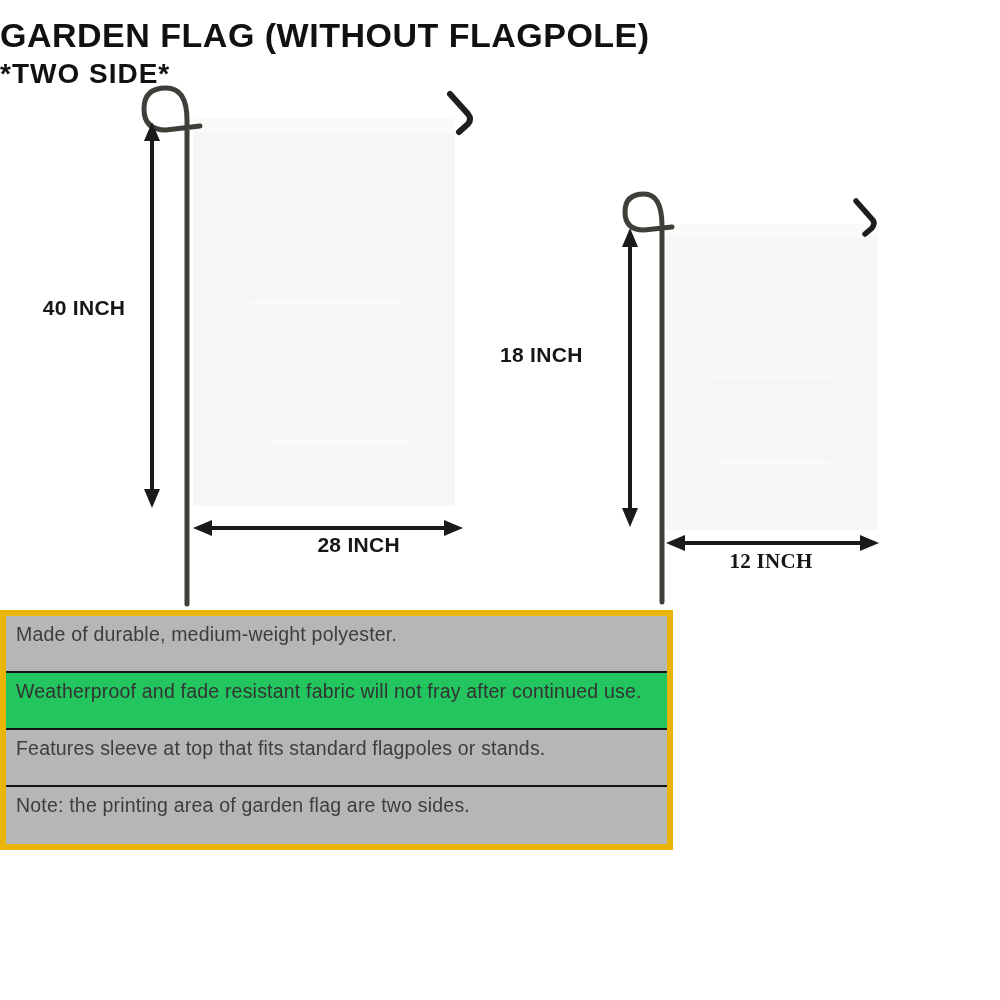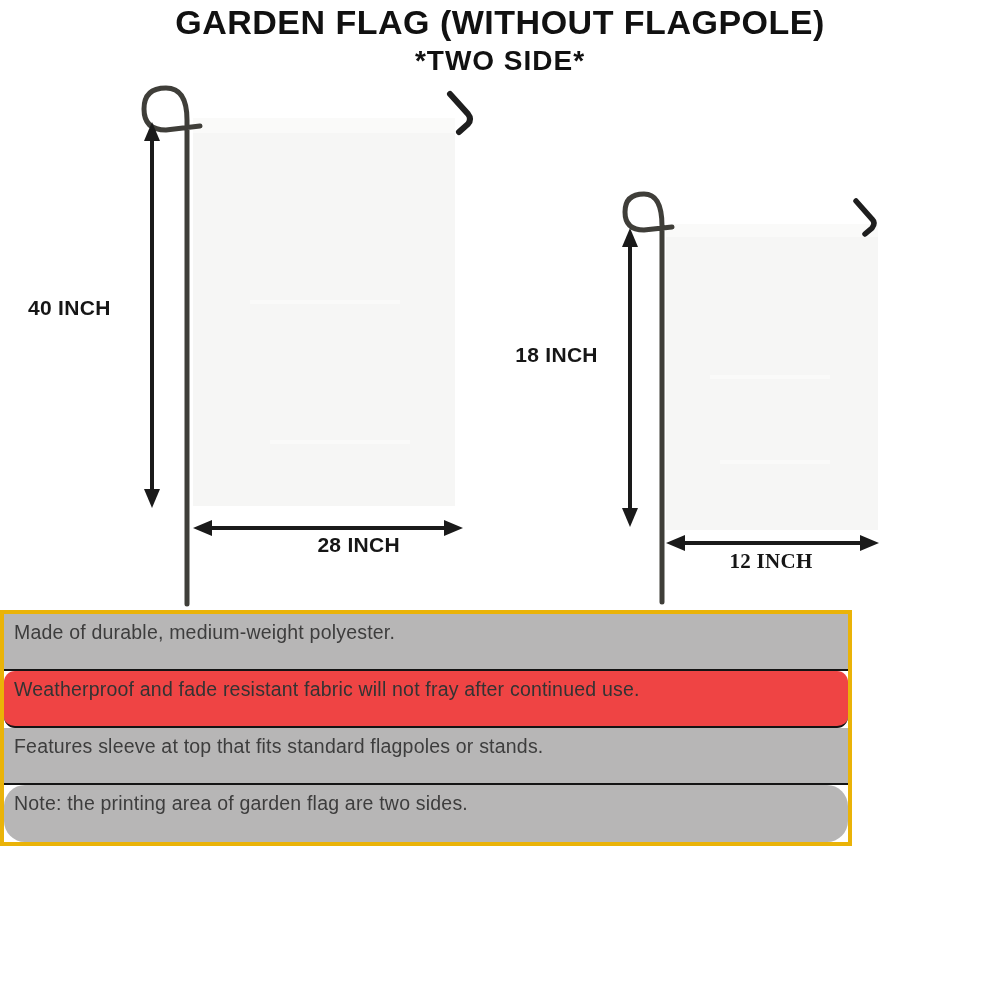--- a/index.html
+++ b/index.html
@@ -10,24 +10,24 @@
   }
   .canvas {
     position: relative;
     width: 1000px;
     height: 1000px;
     background: #ffffff;
     overflow: hidden;
   }
   .title-block {
     position: absolute;
-    top: 2px;
+    top: 15px;
     left: 0;
     width: 1000px;
-    text-align: center;
+    text-align: left;
     color: #111111;
   }
   .title-line1 {
     font-size: 34px;
     font-weight: 700;
     letter-spacing: 0.5px;
     line-height: 40px;
   }
   .title-line2 {
     font-size: 28px;
@@ -41,44 +41,44 @@
     left: 0;
   }
   .dim-label {
     position: absolute;
     font-size: 21px;
     font-weight: 700;
     color: #161616;
     letter-spacing: 0.3px;
     white-space: nowrap;
   }
-  .lbl-40 { top: 296px; left: 28px;  width: 112px; text-align: left; }
+  .lbl-40 { top: 296px; left: 28px;  width: 112px; text-align: center; }
   .lbl-28 { top: 533px; left: 240px; width: 160px; text-align: right; }
-  .lbl-18 { top: 343px; left: 500px; width: 113px; text-align: center; }
+  .lbl-18 { top: 343px; left: 500px; width: 113px; text-align: left; }
   .lbl-12 { top: 549px; left: 691px; width: 160px; text-align: center; font-family: Liberation Serif, serif; }
   .features-table {
     position: absolute;
     top: 610px;
     left: 0;
-    width: 852px;
-    border: 4px solid #eab308;
+    width: 673px;
+    border: 6px solid #eab308;
     box-sizing: border-box;
   }
   .feature-row {
     height: 57px;
     box-sizing: border-box;
     border-bottom: 2px solid #141414;
     padding: 7px 10px 0 10px;
     font-size: 19.5px;
     letter-spacing: 0.2px;
     color: #3d3d3d;
   }
-  .feature-row:last-child { border-bottom: none; border-radius: 21px; }
+  .feature-row:last-child { border-bottom: none; }
   .row-gray  { background: #b7b6b6; }
-  .row-white { background: #ef4444; color: #333333; border-radius: 11px; }
+  .row-white { background: #22c55e; color: #333333; }
 </style>
 </head>
 <body>
 
 <div class="canvas">
 
   <div class="title-block">
     <div class="title-line1">GARDEN FLAG (WITHOUT FLAGPOLE)</div>
     <div class="title-line2">*TWO SIDE*</div>
   </div>

